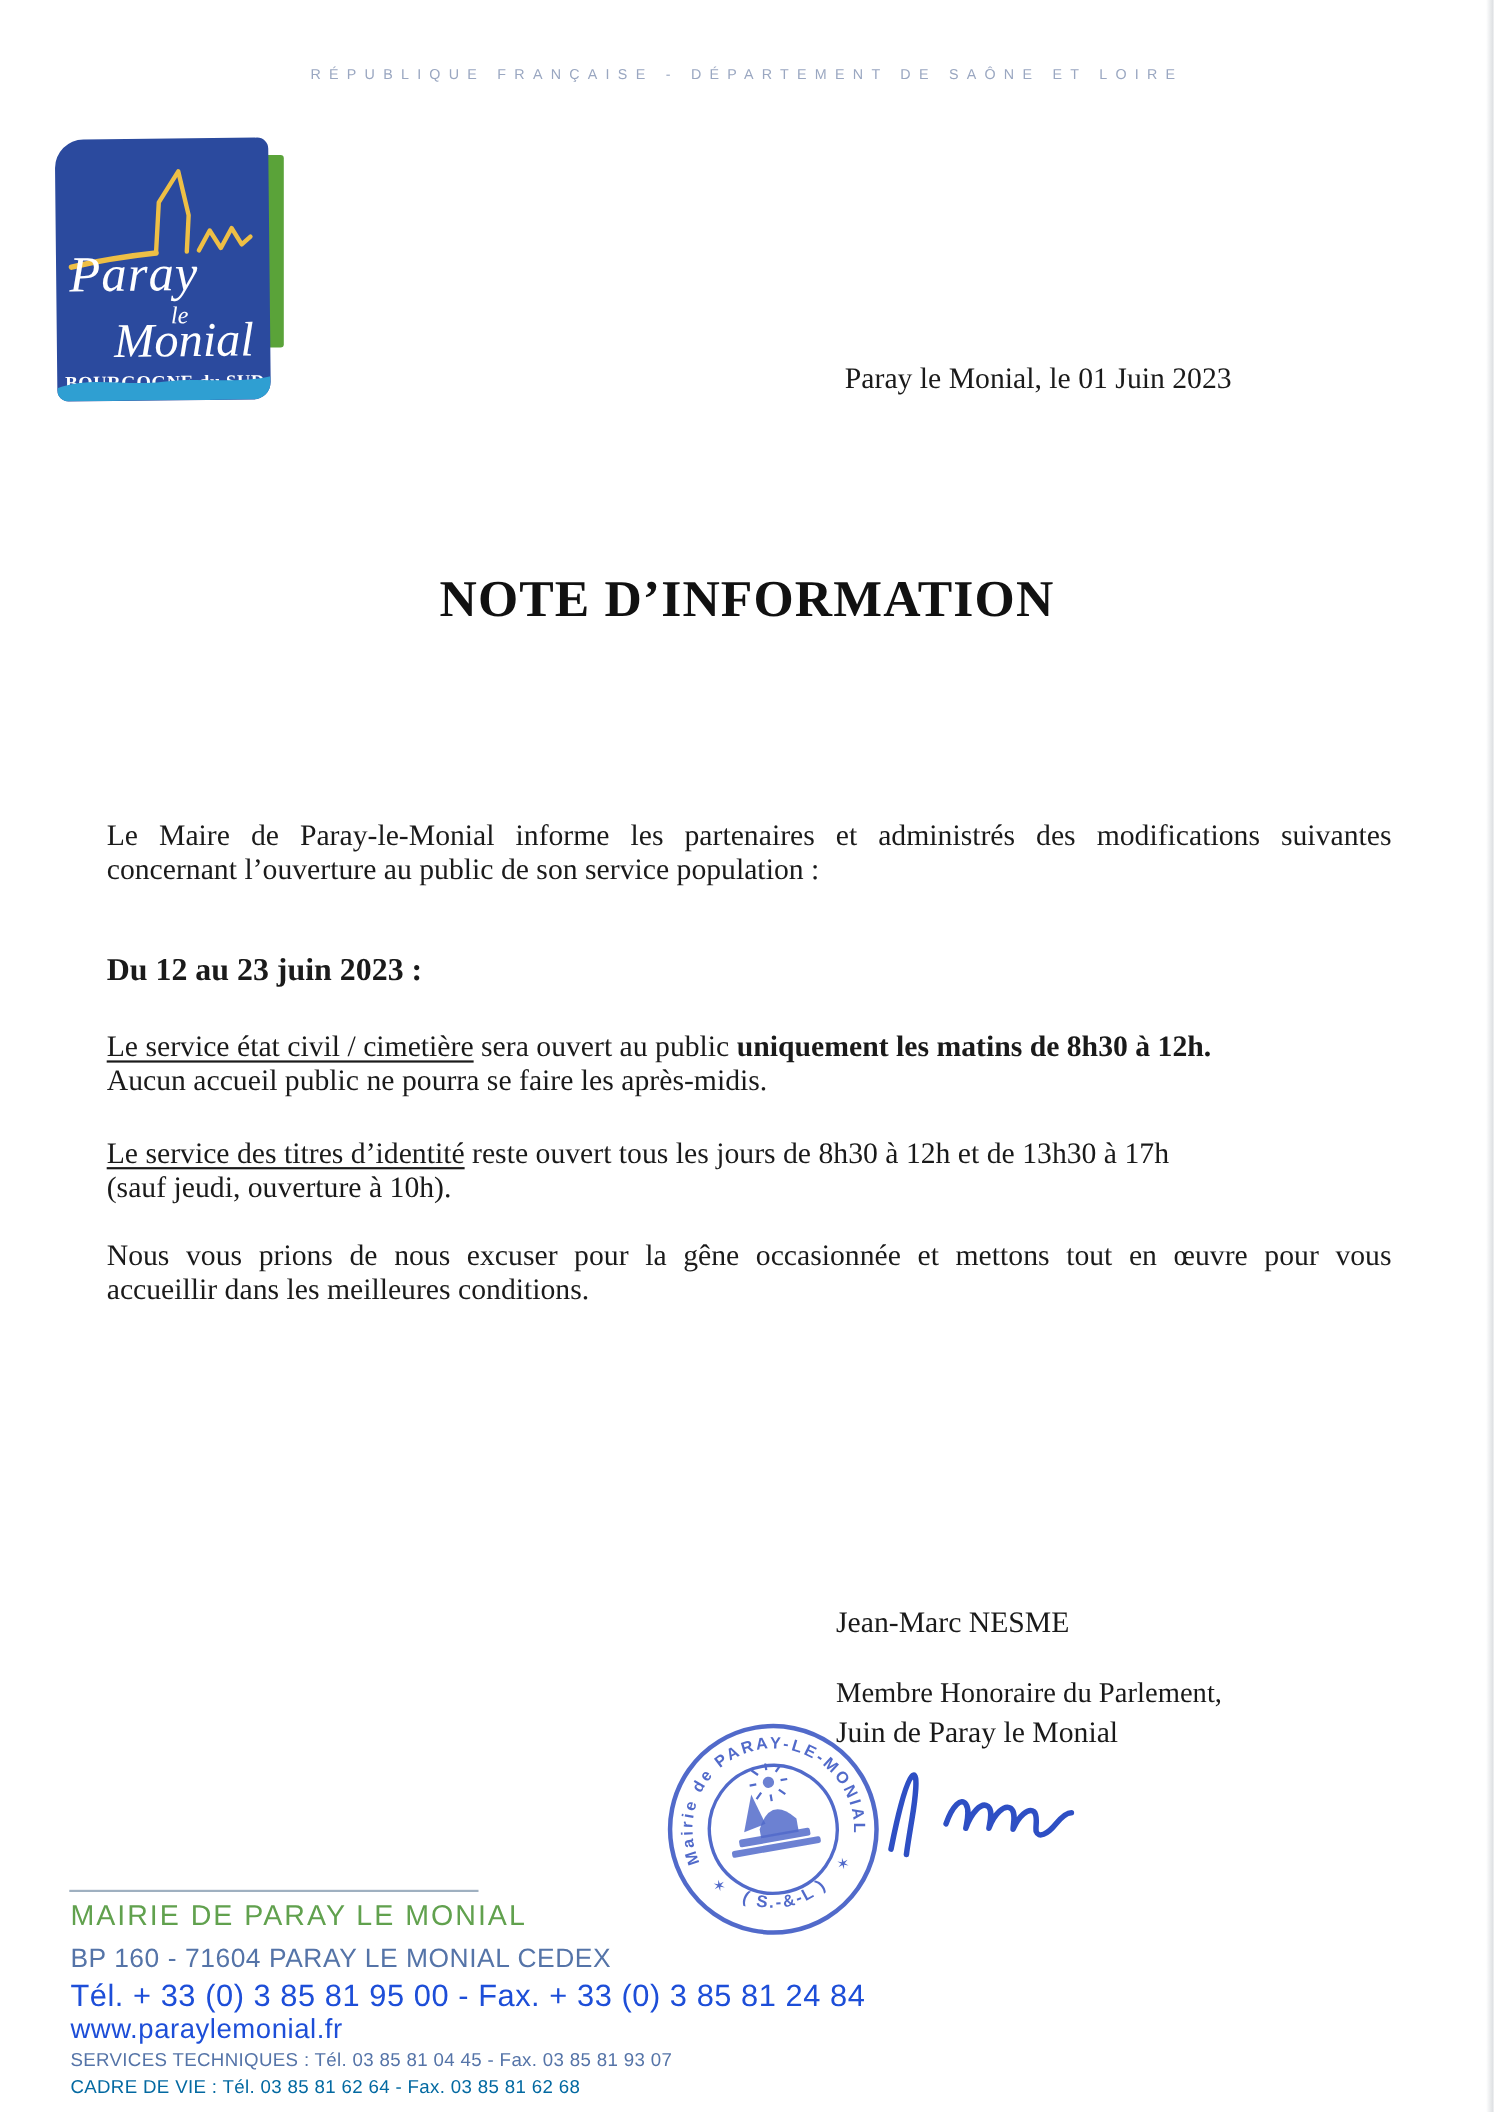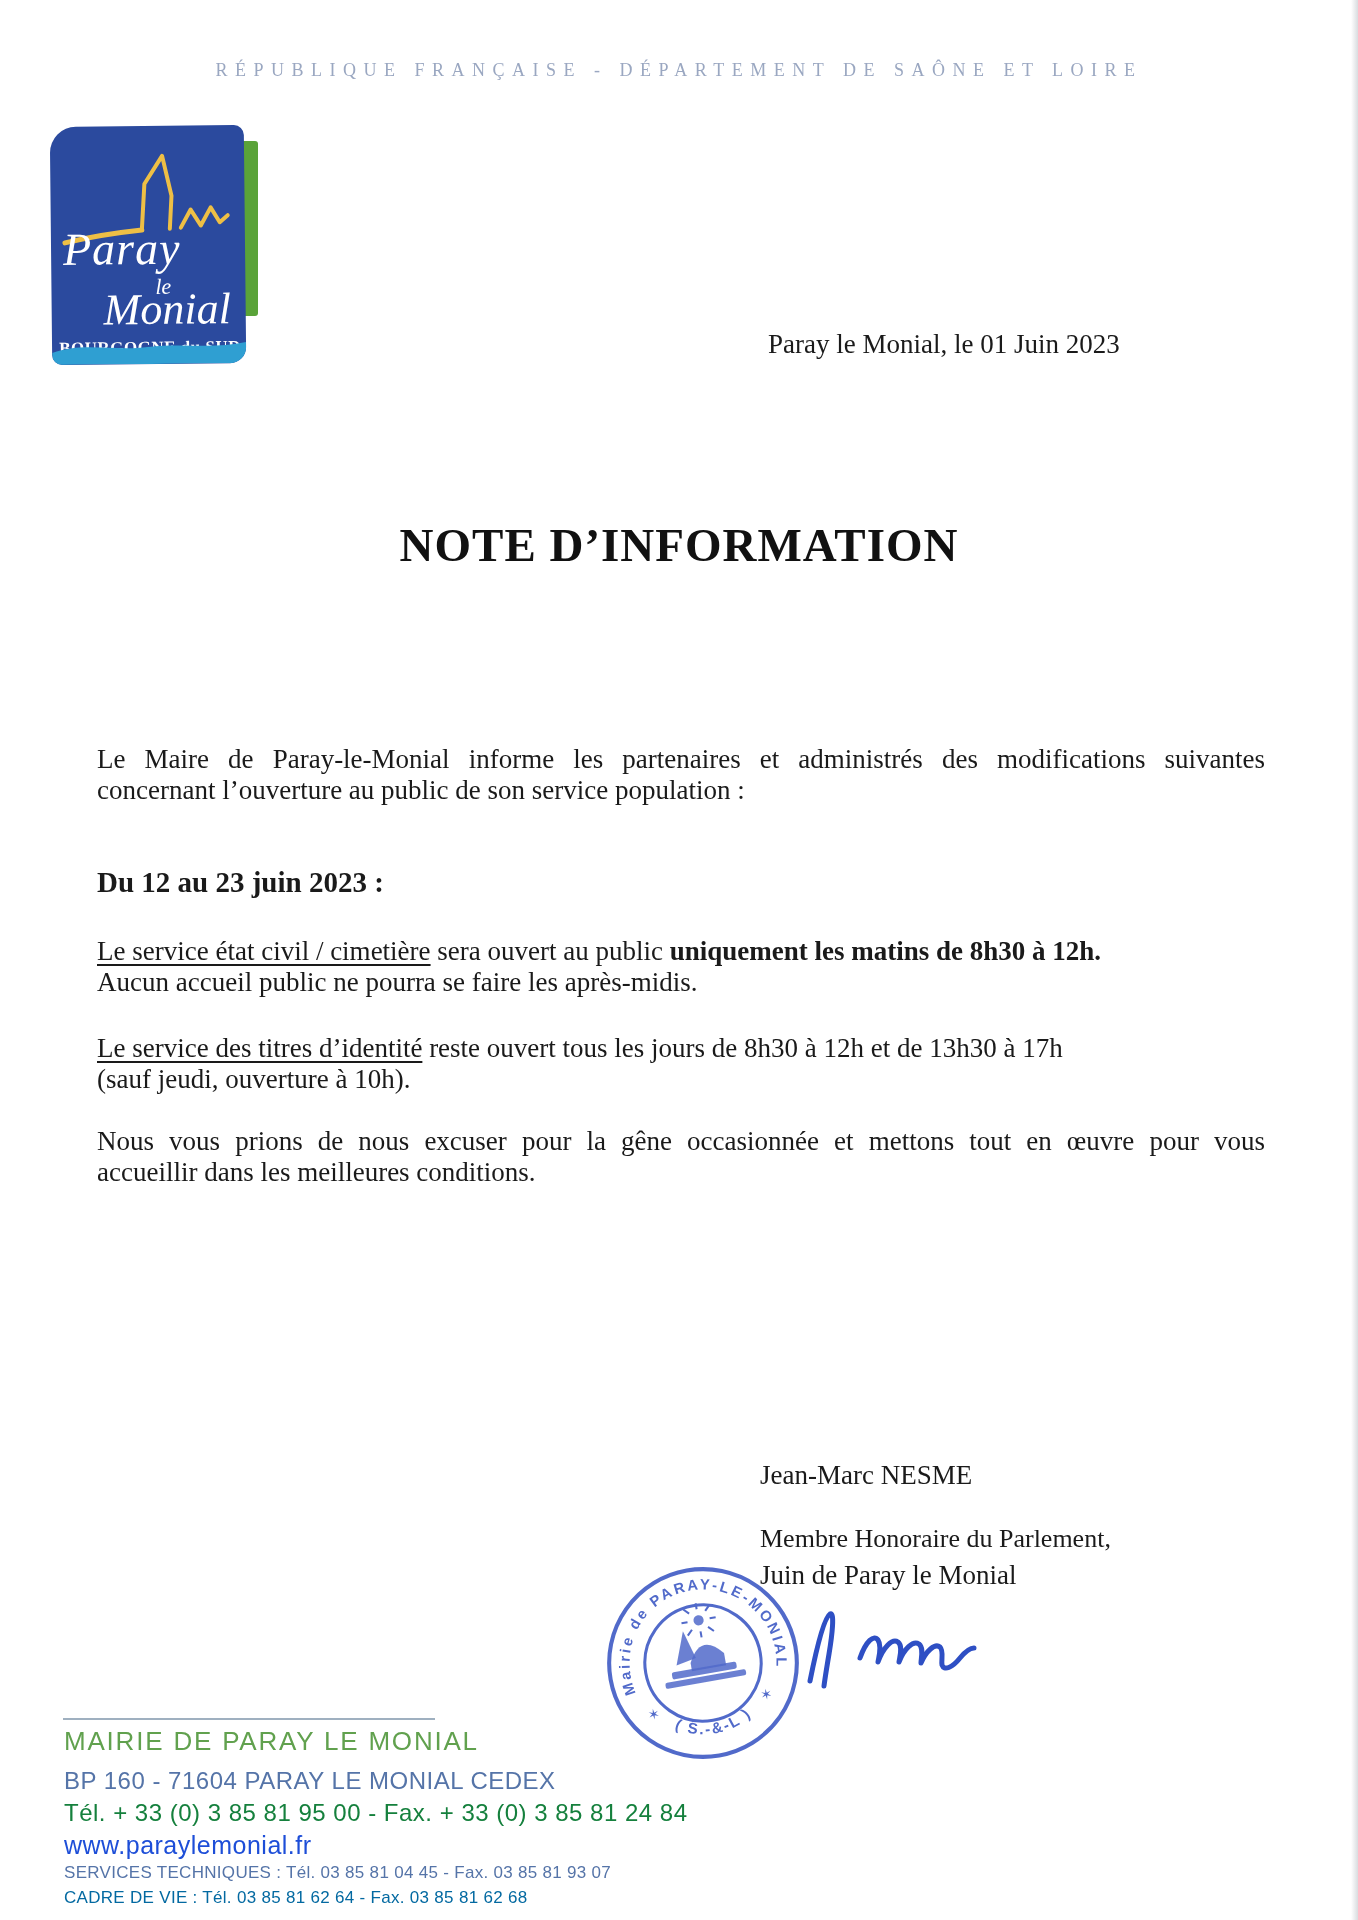--- a/index.html
+++ b/index.html
@@ -6,21 +6,21 @@
   .page{
     position:relative;width:1358px;height:1920px;background:#ffffff;overflow:hidden;
     font-family:"Liberation Serif","DejaVu Serif",serif;color:#1a1a1a;
   }
   .edge-shade{position:absolute;top:0;right:0;bottom:0;width:7px;
     background:linear-gradient(to left,#d9dcdf,rgba(255,255,255,0));}
 
   
   .header-line{
     position:absolute;top:60px;left:0;right:0;text-align:center;
-    font-family:Liberation Serif, serif;font-size:18px;letter-spacing:7.5px;
+    font-family:Liberation Sans, sans-serif;font-size:13px;letter-spacing:7.5px;
     color:#9aa7c1;white-space:nowrap;
   }
 
   
   .logo{position:absolute;left:50px;top:108px;width:210px;height:258px;}
   .logo-green{position:absolute;left:93px;top:33px;width:115px;height:175px;background:#5aa339;border-radius:3px;}
   .logo-blue{
     position:absolute;left:1px;top:18px;width:194px;height:238px;background:#2b4a9e;
     border-radius:26px 10px 16px 10px;overflow:hidden;transform:rotate(-.6deg);
   }
@@ -49,21 +49,21 @@
   .sig-role1{position:absolute;left:760px;top:1524px;font-size:26px;}
   .sig-role2{position:absolute;left:760px;top:1560px;font-size:27px;}
   .stamp{position:absolute;left:601px;top:1561px;width:204px;height:204px;}
   .scrawl{position:absolute;left:790px;top:1596px;width:240px;height:100px;}
 
   
   .ftr{font-family:"Liberation Sans",sans-serif;position:absolute;left:64px;white-space:nowrap;margin-top:40px;}
   .ftr-org{top:1686px;font-size:26px;letter-spacing:1.8px;color:#61a14e;}
   .ftr-rule{position:absolute;left:63px;top:1718px;width:372px;height:2px;background:#9fb0c0;}
   .ftr-address{top:1727px;font-size:24px;letter-spacing:.5px;color:#5574a8;}
-  .ftr-phone{top:1759px;font-size:24px;letter-spacing:.5px;color:#15803d;}
+  .ftr-phone{top:1759px;font-size:28px;letter-spacing:.5px;color:#1d4ed8;}
   .ftr-web{top:1791px;font-size:25px;letter-spacing:.5px;color:#1d4ed8;}
   .ftr-small1{top:1823px;font-size:17px;letter-spacing:.3px;color:#5574a8;}
   .ftr-small2{top:1848px;font-size:17px;letter-spacing:.3px;color:#0369a1;}
 </style>
 </head>
 <body>
 
 <div class="page">
 
   <div class="edge-shade"></div>

